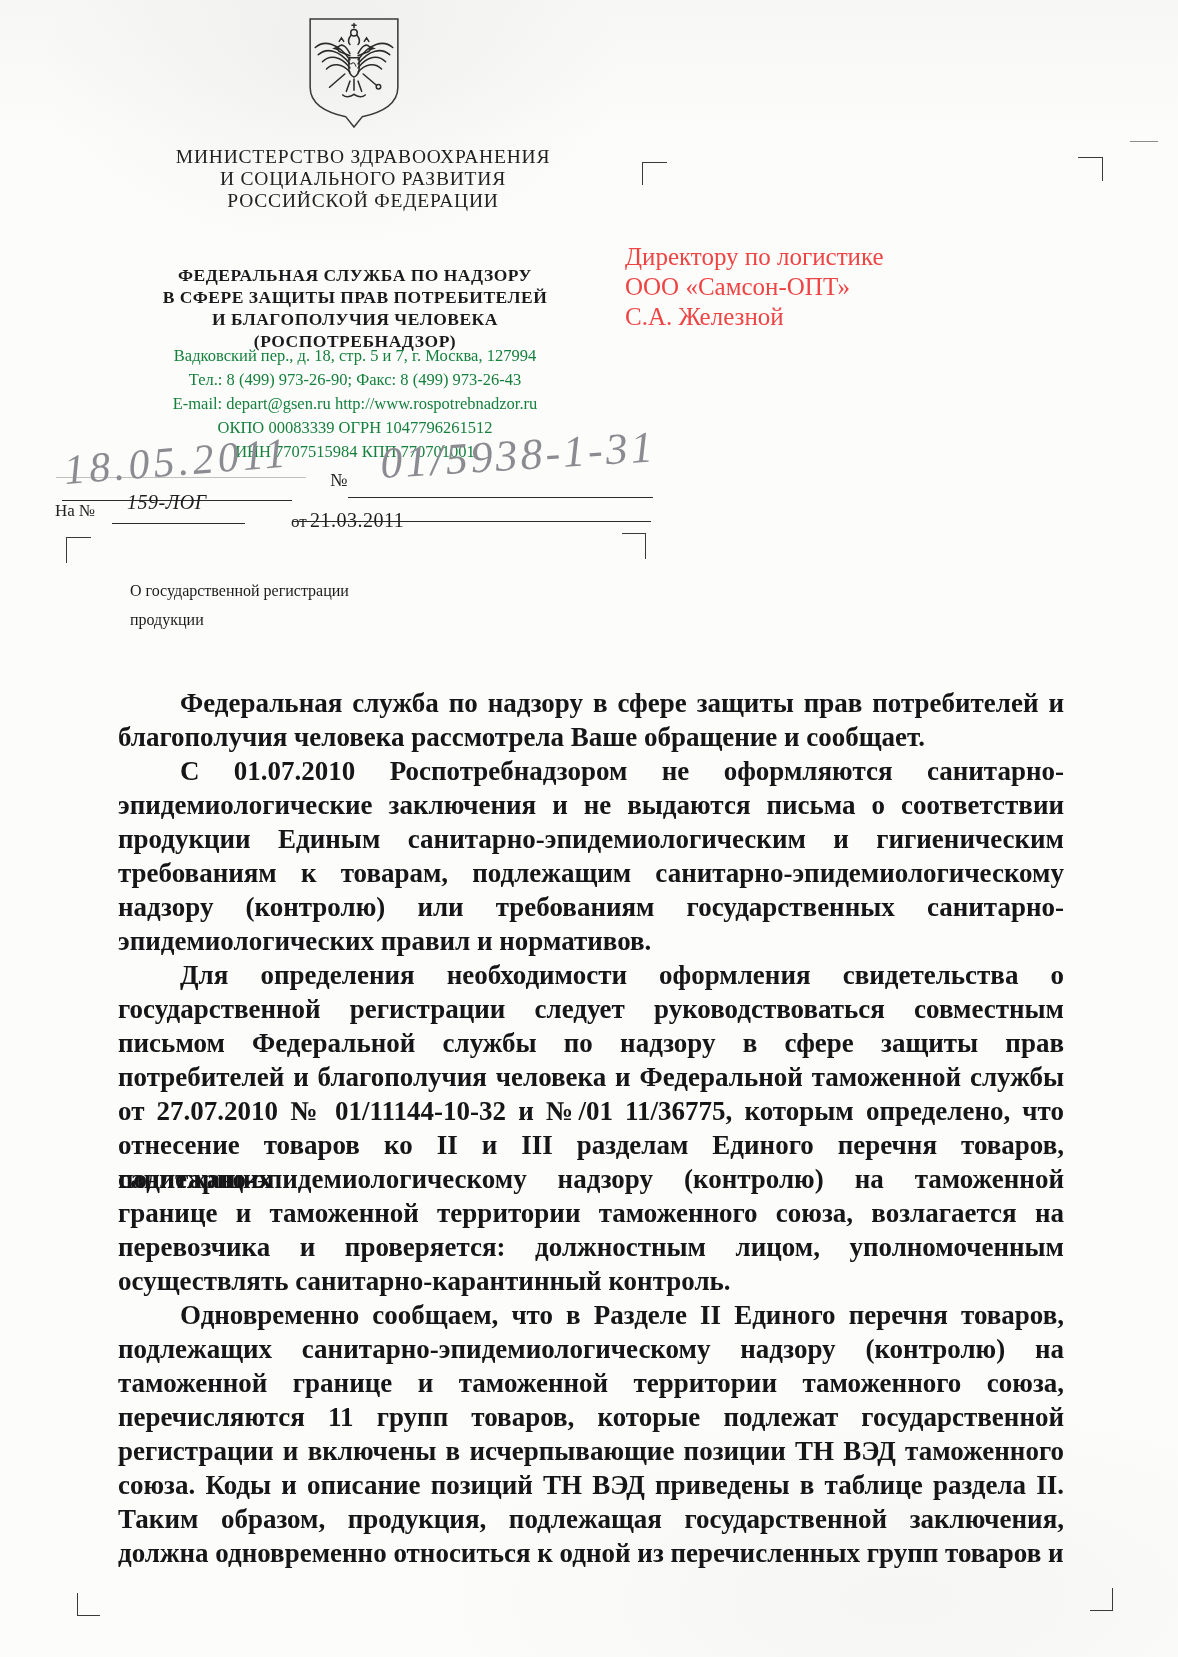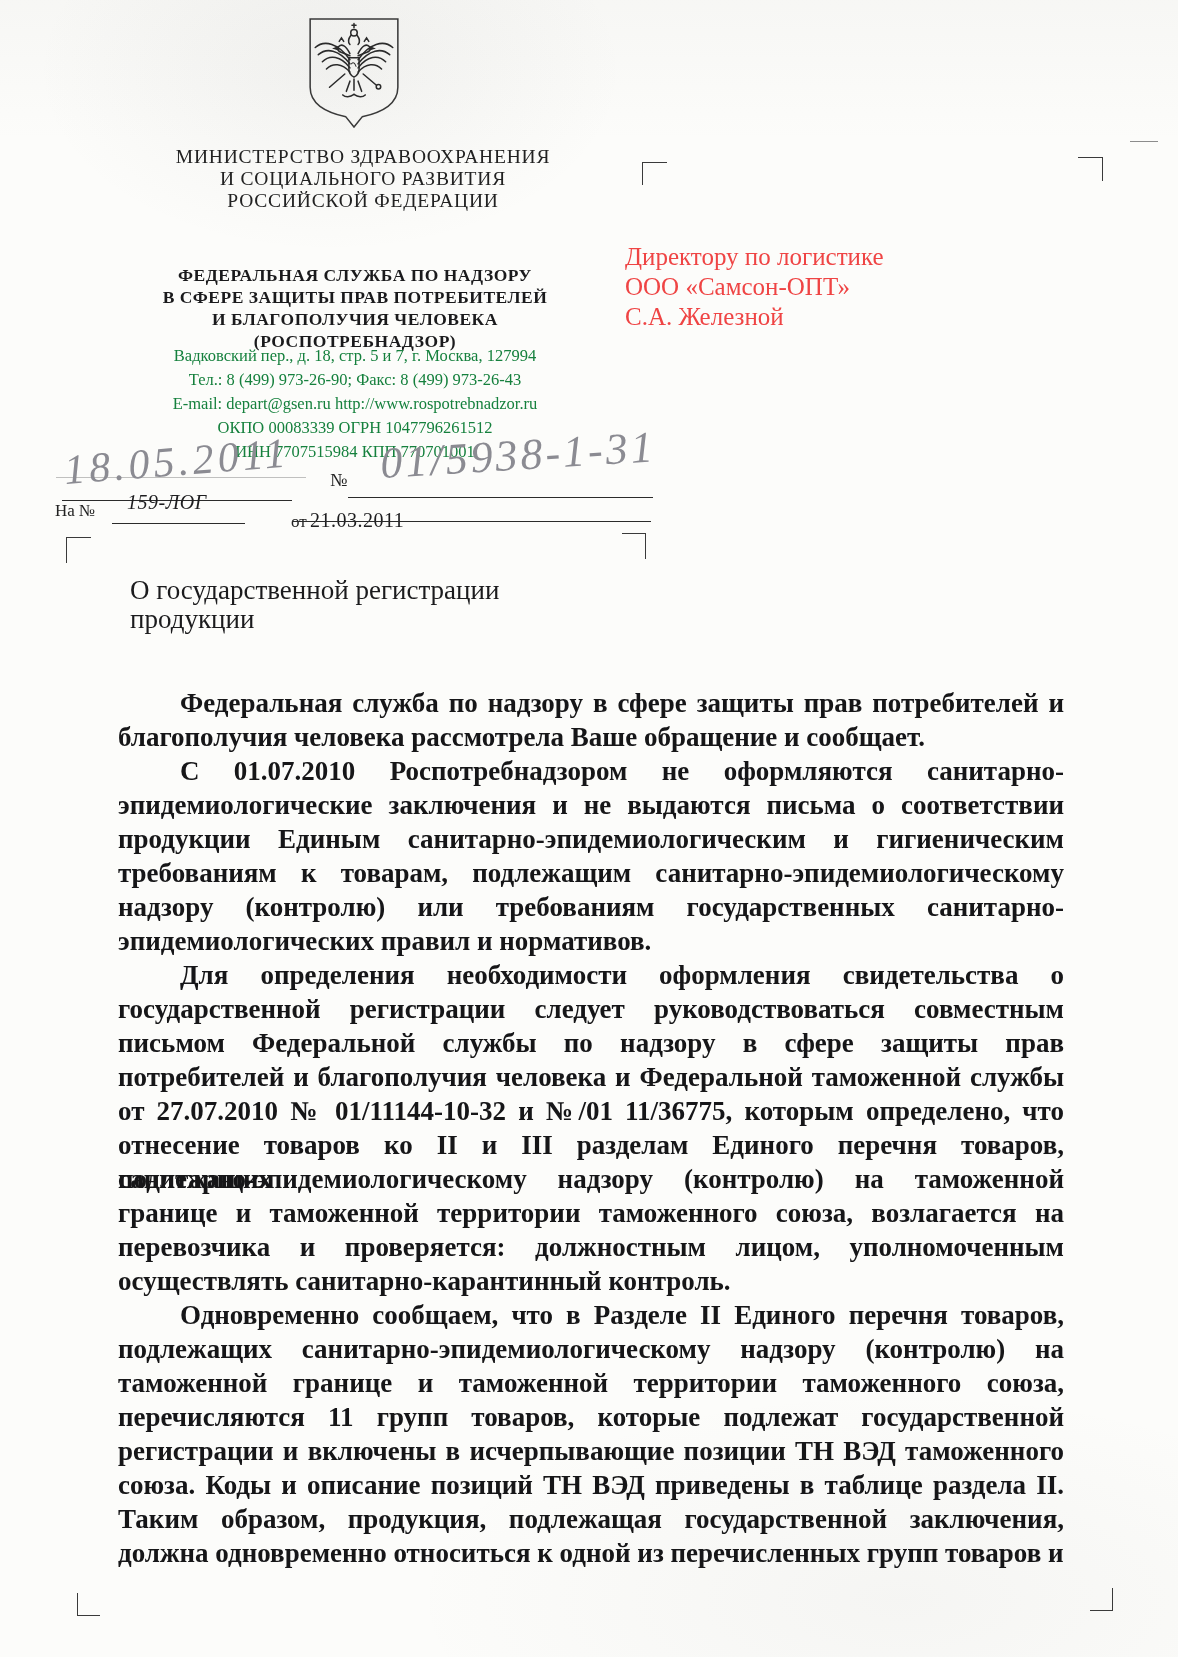--- a/index.html
+++ b/index.html
@@ -57,21 +57,21 @@
   .mark{border:0 solid #3a3a3a;}
   .mk-rec-tl{left:642px;top:162px;width:24px;height:22px;border-left-width:1.6px;border-top-width:1.6px;}
   .mk-top-r{left:1078px;top:157px;width:24px;height:23px;border-right-width:1.6px;border-top-width:1.6px;}
   .mk-dash-tr{left:1130px;top:141px;width:28px;height:0;border-top:1.2px solid #8c8c8c;}
   .mk-ref-bl{left:66px;top:537px;width:24px;height:25px;border-left-width:1.6px;border-top-width:1.6px;}
   .mk-ref-br{left:622px;top:533px;width:23px;height:25px;border-right-width:1.6px;border-top-width:1.6px;}
   .mk-bot-l{left:77px;top:1593px;width:22px;height:22px;border-left-width:1.6px;border-bottom-width:1.6px;}
   .mk-bot-r{left:1090px;top:1588px;width:22px;height:22px;border-right-width:1.6px;border-bottom-width:1.6px;}
 
   
-  .subject{left:130px;top:576px;width:460px;font-size:27px;line-height:29px;color:#1b1b1d;}
+  .subject{left:130px;top:576px;width:460px;font-size:16px;line-height:29px;color:#1b1b1d;}
 
   
   .body-text{left:118px;top:686px;width:946px;font-size:27px;color:#161618;}
   .bl{height:34px;line-height:34px;white-space:normal;font-weight:bold;}
   .jl{text-align:justify;text-align-last:justify;}
   .ll{text-align:left;text-align-last:left;}
   .ind{text-indent:62px;}
 </style>
 </head>
 <body>

